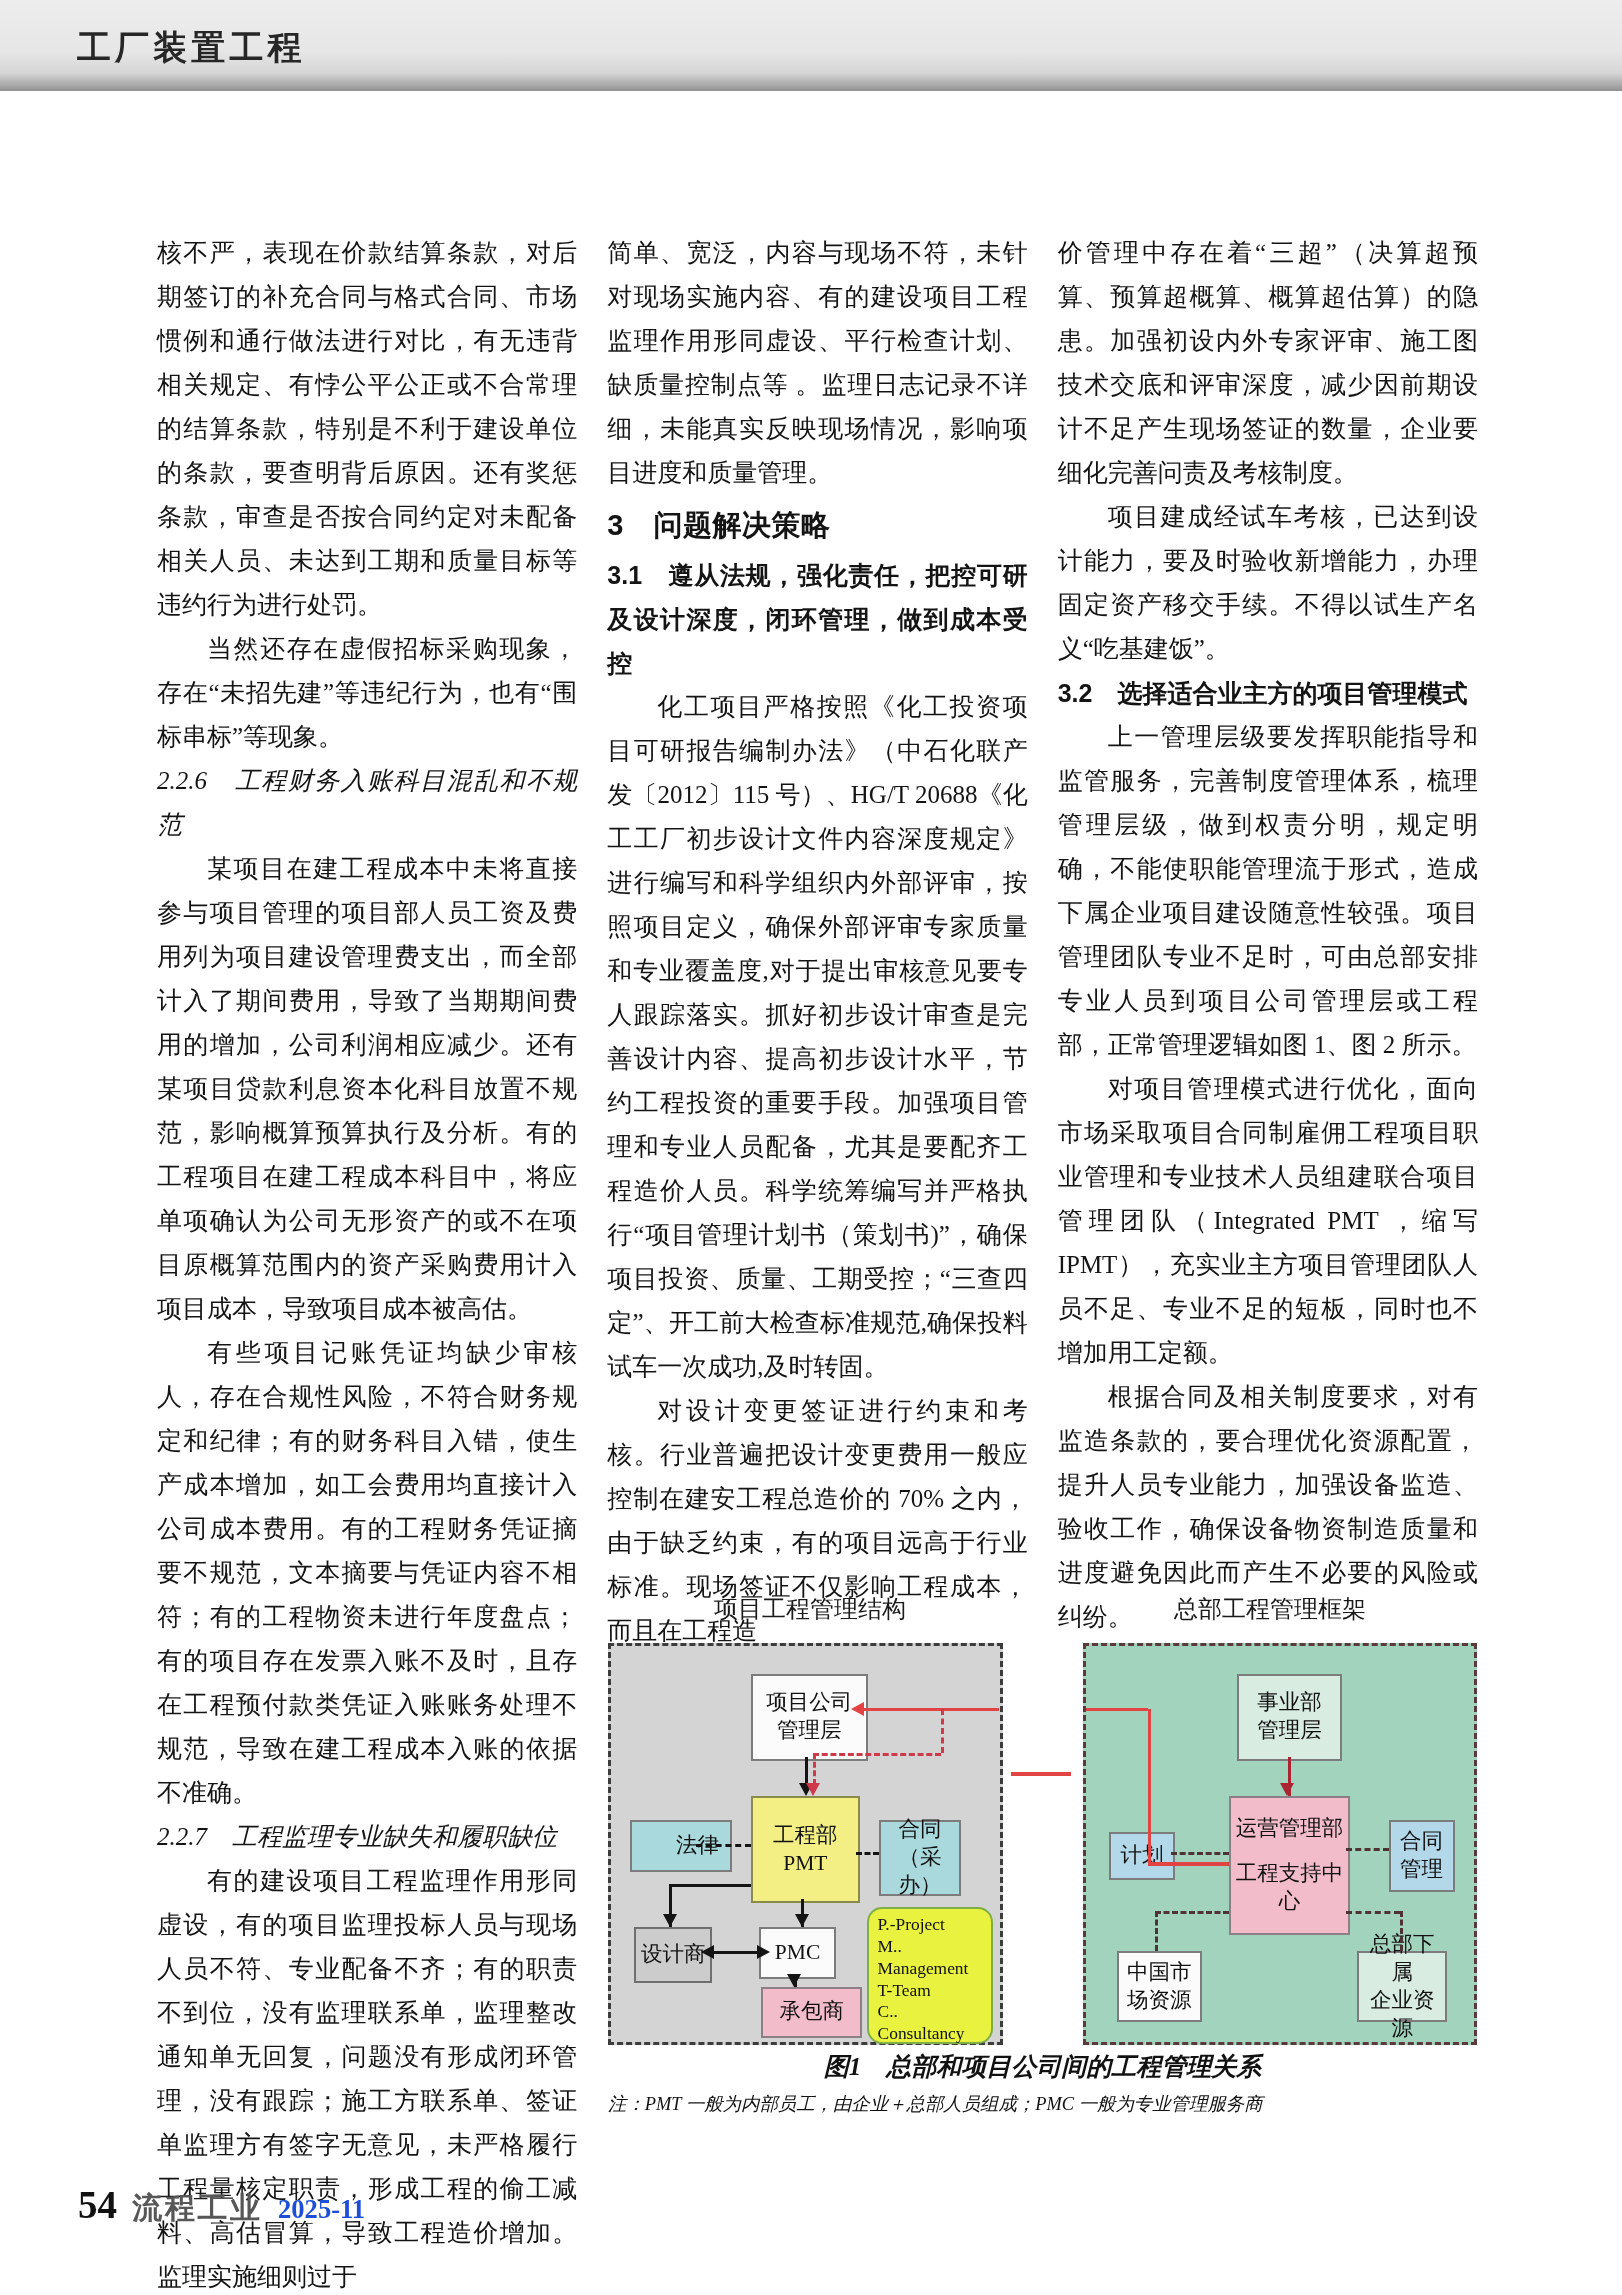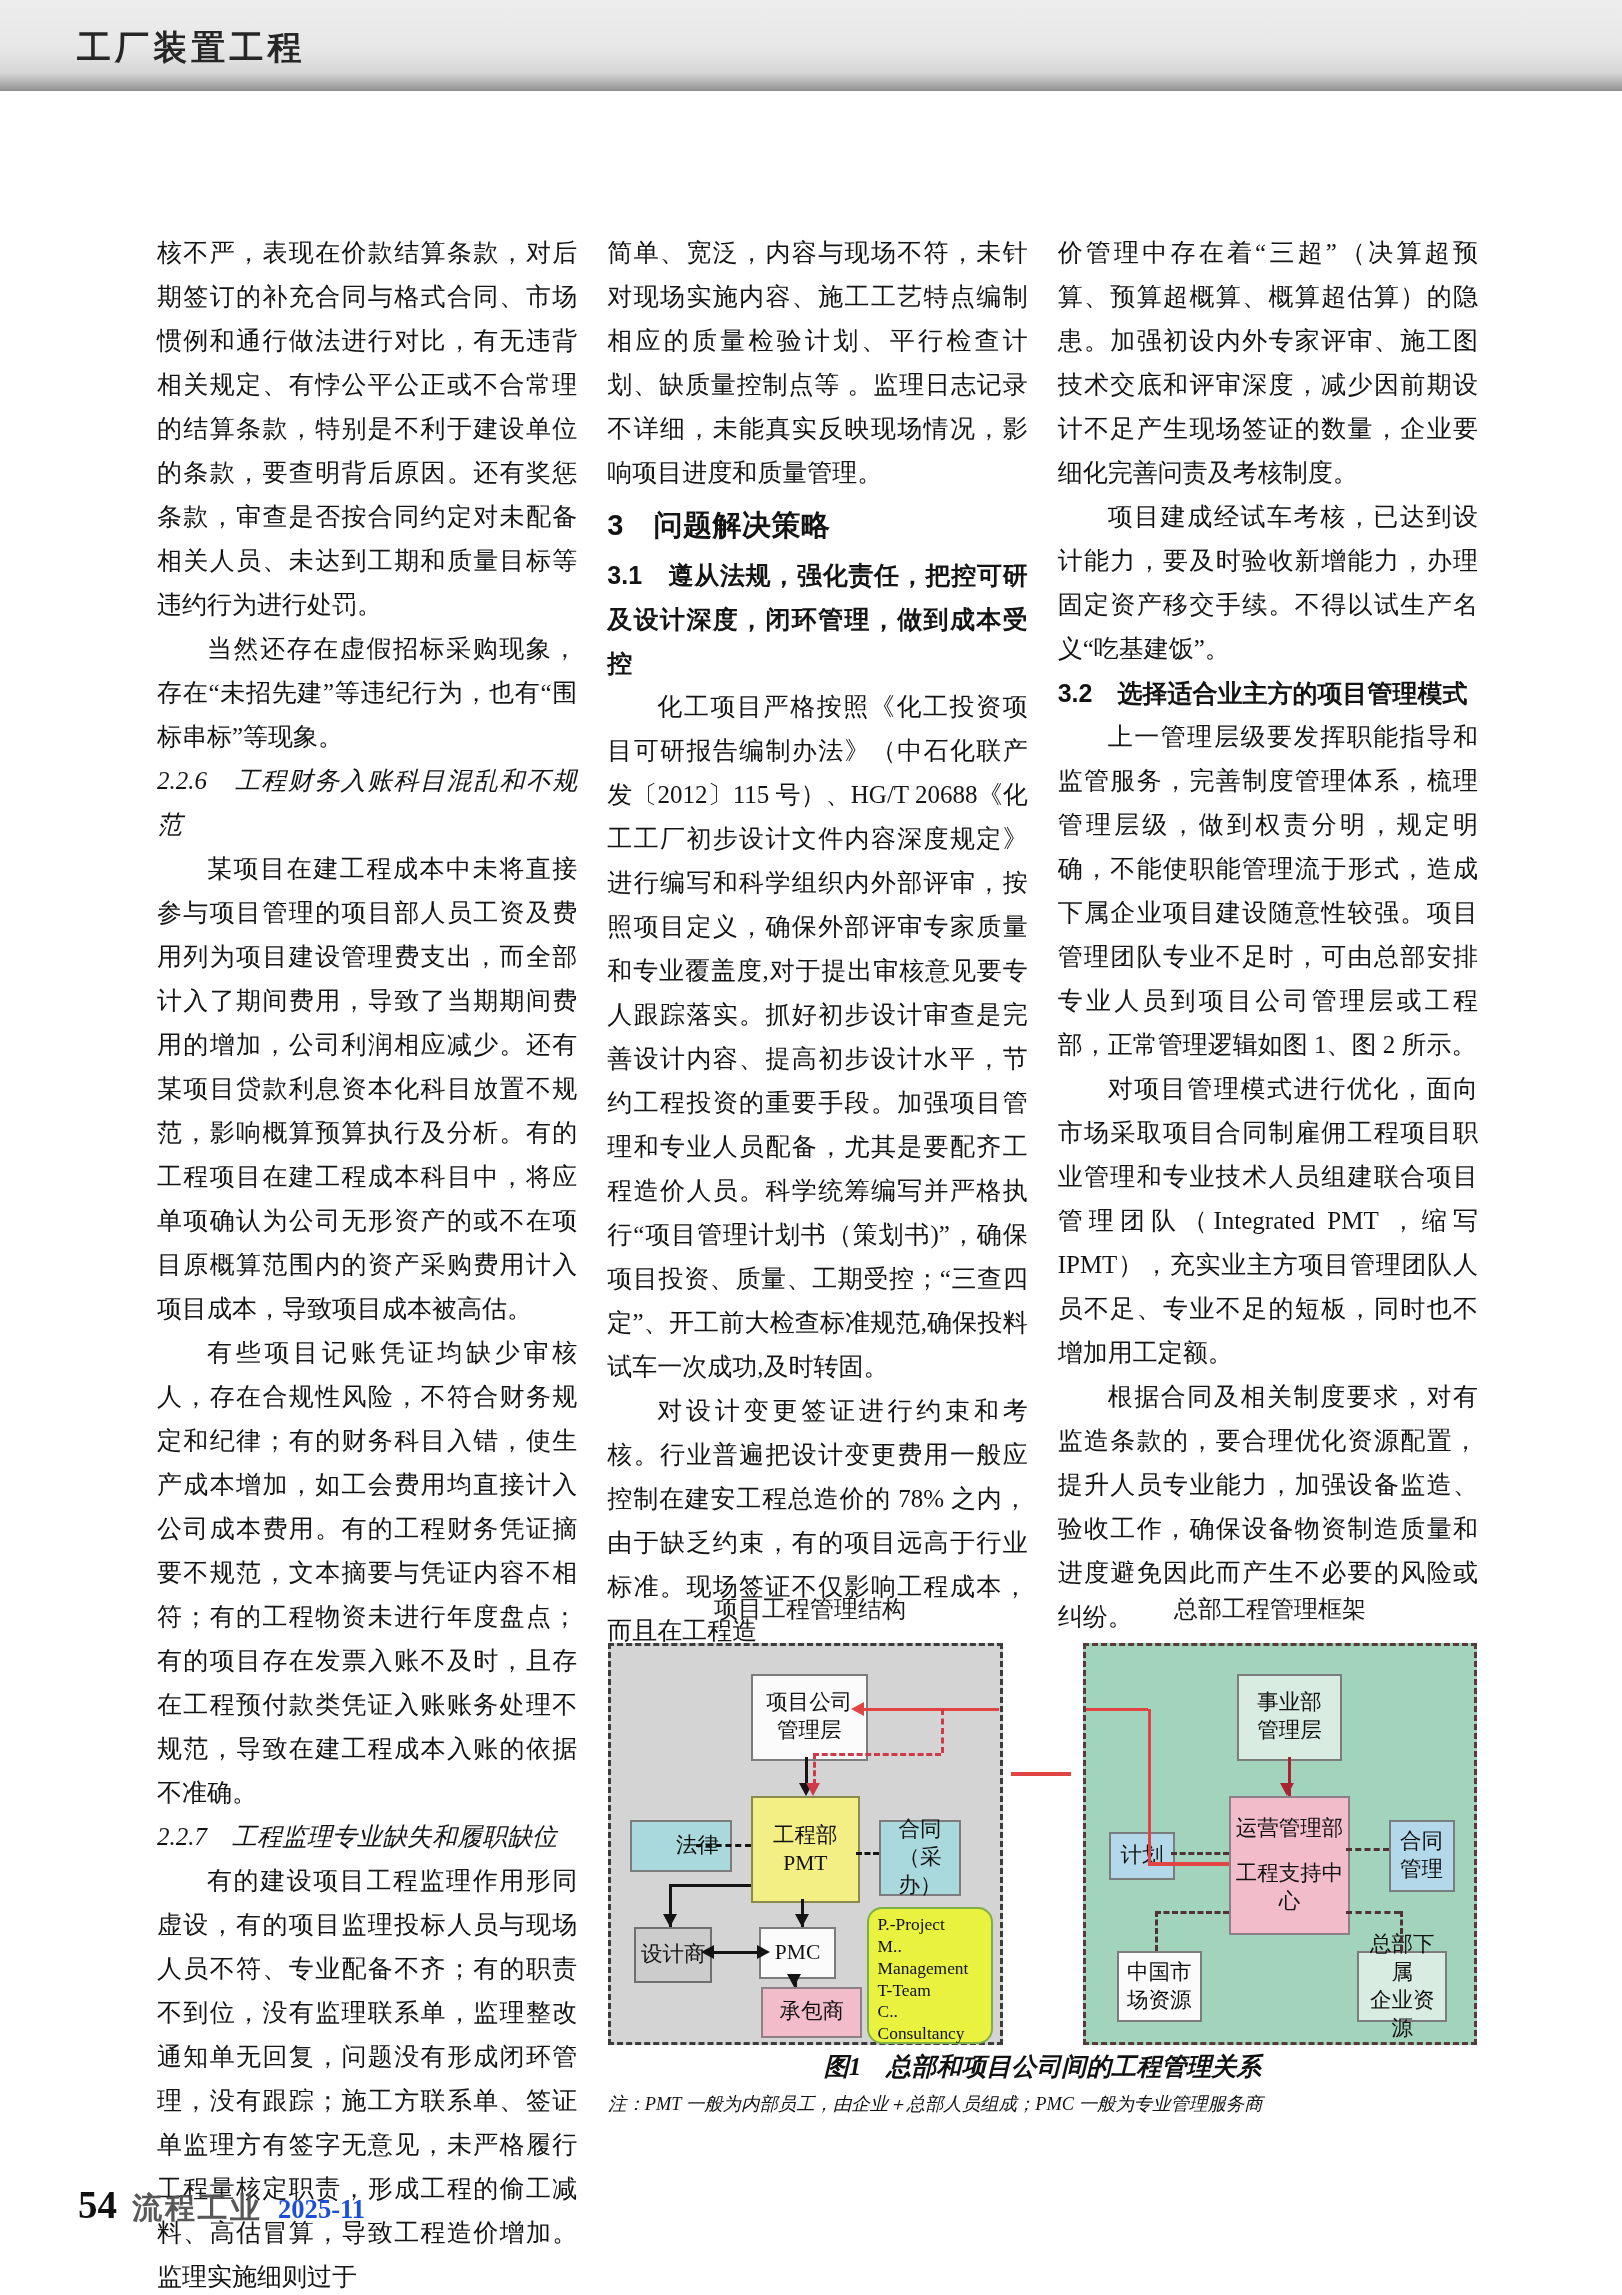--- a/index.html
+++ b/index.html
@@ -85,25 +85,25 @@
     <div class="col">
         <div class="block ">核不严，表现在价款结算条款，对后期签订的补充合同与格式合同、市场惯例和通行做法进行对比，有无违背相关规定、有悖公平公正或不合常理的结算条款，特别是不利于建设单位的条款，要查明背后原因。还有奖惩条款，审查是否按合同约定对未配备相关人员、未达到工期和质量目标等违约行为进行处罚。</div>
         <div class="block  indent">当然还存在虚假招标采购现象，存在“未招先建”等违纪行为，也有“围标串标”等现象。</div>
         <div class="block h-kai">2.2.6　工程财务入账科目混乱和不规范</div>
         <div class="block  indent">某项目在建工程成本中未将直接参与项目管理的项目部人员工资及费用列为项目建设管理费支出，而全部计入了期间费用，导致了当期期间费用的增加，公司利润相应减少。还有某项目贷款利息资本化科目放置不规范，影响概算预算执行及分析。有的工程项目在建工程成本科目中，将应单项确认为公司无形资产的或不在项目原概算范围内的资产采购费用计入项目成本，导致项目成本被高估。</div>
         <div class="block  indent">有些项目记账凭证均缺少审核人，存在合规性风险，不符合财务规定和纪律；有的财务科目入错，使生产成本增加，如工会费用均直接计入公司成本费用。有的工程财务凭证摘要不规范，文本摘要与凭证内容不相符；有的工程物资未进行年度盘点；有的项目存在发票入账不及时，且存在工程预付款类凭证入账账务处理不规范，导致在建工程成本入账的依据不准确。</div>
         <div class="block h-kai">2.2.7　工程监理专业缺失和履职缺位</div>
         <div class="block  indent">有的建设项目工程监理作用形同虚设，有的项目监理投标人员与现场人员不符、专业配备不齐；有的职责不到位，没有监理联系单，监理整改通知单无回复，问题没有形成闭环管理，没有跟踪；施工方联系单、签证单监理方有签字无意见，未严格履行工程量核定职责，形成工程的偷工减料、高估冒算，导致工程造价增加。监理实施细则过于</div>
       </div>
     <div class="col">
-        <div class="block ">简单、宽泛，内容与现场不符，未针对现场实施内容、施工工艺特点编制相应的质量检验计划、平行检查计划、缺质量控制点等 。监理日志记录不详细，未能真实反映现场情况，影响项目进度和质量管理。</div>
+        <div class="block ">简单、宽泛，内容与现场不符，未针对现场实施内容、有的建设项目工程监理作用形同虚设、平行检查计划、缺质量控制点等 。监理日志记录不详细，未能真实反映现场情况，影响项目进度和质量管理。</div>
         <div class="block h-sec">3　问题解决策略</div>
         <div class="block h-bold">3.1　遵从法规，强化责任，把控可研及设计深度，闭环管理，做到成本受控</div>
         <div class="block  indent">化工项目严格按照《化工投资项目可研报告编制办法》（中石化联产发〔2012〕115 号）、HG/T 20688《化工工厂初步设计文件内容深度规定》进行编写和科学组织内外部评审，按照项目定义，确保外部评审专家质量和专业覆盖度,对于提出审核意见要专人跟踪落实。抓好初步设计审查是完善设计内容、提高初步设计水平，节约工程投资的重要手段。加强项目管理和专业人员配备，尤其是要配齐工程造价人员。科学统筹编写并严格执行“项目管理计划书（策划书)”，确保项目投资、质量、工期受控；“三查四定”、开工前大检查标准规范,确保投料试车一次成功,及时转固。</div>
-        <div class="block  indent">对设计变更签证进行约束和考核。行业普遍把设计变更费用一般应控制在建安工程总造价的 78% 之内，由于缺乏约束，有的项目远高于行业标准。现场签证不仅影响工程成本，而且在工程造</div>
+        <div class="block  indent">对设计变更签证进行约束和考核。行业普遍把设计变更费用一般应控制在建安工程总造价的 70% 之内，由于缺乏约束，有的项目远高于行业标准。现场签证不仅影响工程成本，而且在工程造</div>
       </div>
     <div class="col">
         <div class="block ">价管理中存在着“三超”（决算超预算、预算超概算、概算超估算）的隐患。加强初设内外专家评审、施工图技术交底和评审深度，减少因前期设计不足产生现场签证的数量，企业要细化完善问责及考核制度。</div>
         <div class="block  indent">项目建成经试车考核，已达到设计能力，要及时验收新增能力，办理固定资产移交手续。不得以试生产名义“吃基建饭”。</div>
         <div class="block h-bold">3.2　选择适合业主方的项目管理模式</div>
         <div class="block  indent">上一管理层级要发挥职能指导和监管服务，完善制度管理体系，梳理管理层级，做到权责分明，规定明确，不能使职能管理流于形式，造成下属企业项目建设随意性较强。项目管理团队专业不足时，可由总部安排专业人员到项目公司管理层或工程部，正常管理逻辑如图 1、图 2 所示。</div>
         <div class="block  indent">对项目管理模式进行优化，面向市场采取项目合同制雇佣工程项目职业管理和专业技术人员组建联合项目管理团队（Integrated PMT ，缩写 IPMT），充实业主方项目管理团队人员不足、专业不足的短板，同时也不增加用工定额。</div>
         <div class="block  indent">根据合同及相关制度要求，对有监造条款的，要合理优化资源配置，提升人员专业能力，加强设备监造、验收工作，确保设备物资制造质量和进度避免因此而产生不必要的风险或纠纷。</div>
       </div>
   </div>

